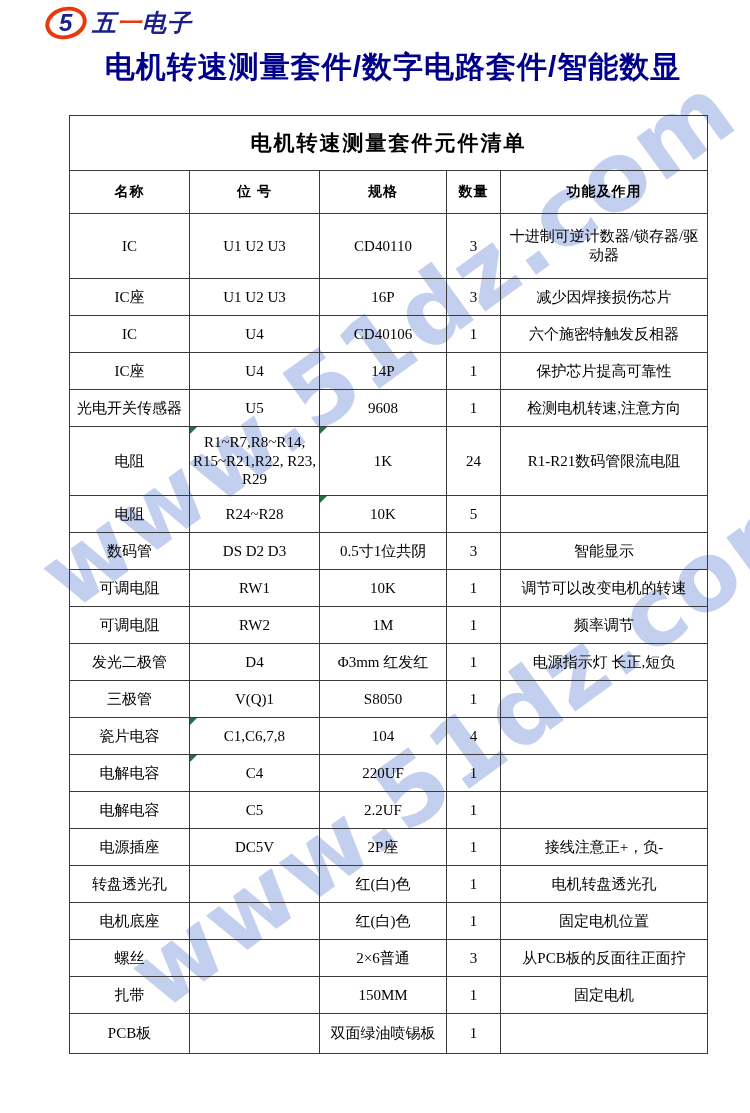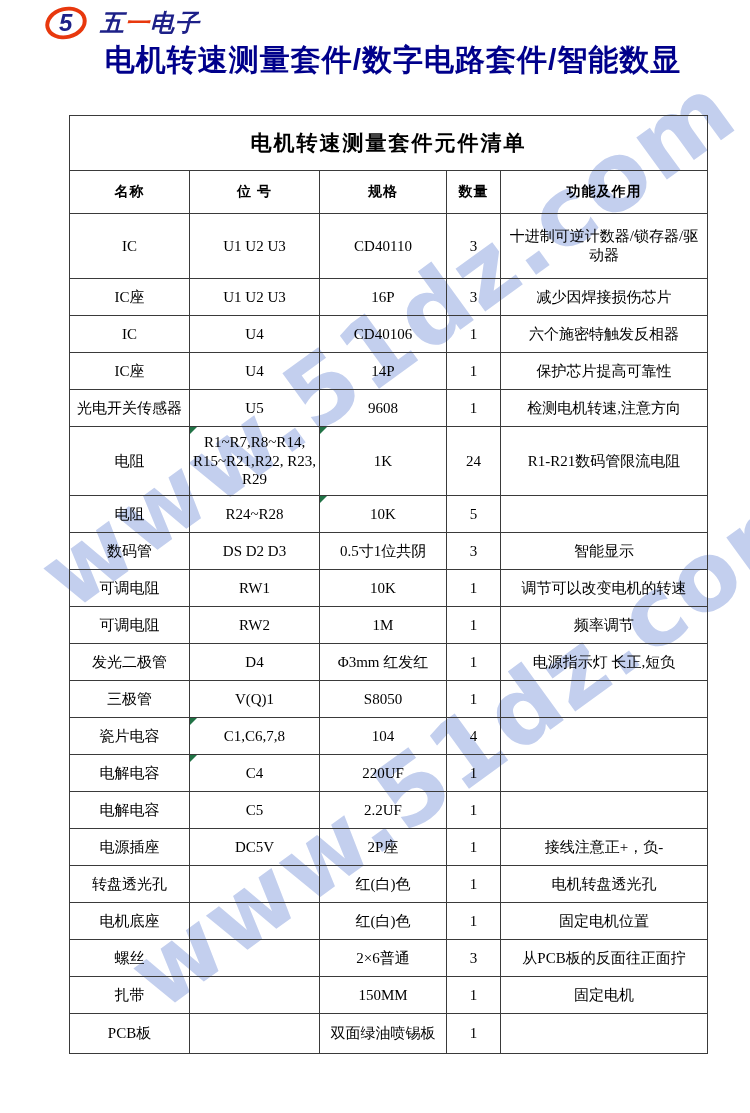--- a/index.html
+++ b/index.html
@@ -10,25 +10,25 @@
   html,body{width:750px;height:1113px;background:#fff;overflow:hidden;}
   body{position:relative;font-family:"Liberation Serif","DejaVu Serif",serif;color:#000;}
 
   
   .logo{position:absolute;left:45px;top:7px;display:flex;align-items:center;gap:5px;z-index:3;}
   .logo-mark{width:42px;height:32px;border:4px solid var(--logo-red);border-radius:50%;
     transform:rotate(-14deg);display:flex;align-items:center;justify-content:center;background:#fff;}
   .logo-mark span{font-family:"Liberation Sans","DejaVu Sans",sans-serif;font-style:italic;
     font-weight:bold;font-size:24px;color:var(--logo-blue);line-height:1;transform:rotate(14deg);}
   .logo-name{font-family:"Liberation Sans","DejaVu Sans",sans-serif;font-style:italic;
-    font-weight:bold;font-size:24px;color:var(--logo-blue);letter-spacing:1px;margin-left:8px;}
+    font-weight:bold;font-size:24px;color:var(--logo-blue);letter-spacing:1px;}
   .logo-name .red{color:var(--logo-red);}
 
   
-  .page-title{position:absolute;top:40px;left:0;width:100%;text-align:center;padding-left:36px;
+  .page-title{position:absolute;top:47px;left:0;width:100%;text-align:center;padding-left:36px;
     font-family:"Liberation Sans","DejaVu Sans",sans-serif;font-weight:bold;font-size:30px;
     color:var(--navy);letter-spacing:1px;z-index:3;}
 
   
   .wm{position:absolute;font-family:"DejaVu Sans","Liberation Sans",sans-serif;font-weight:bold;
     font-size:95px;color:var(--wm);white-space:nowrap;z-index:0;letter-spacing:2px;}
   .wm1{left:-15px;top:325px;width:700px;text-align:center;transform:rotate(-36deg);}
   .wm2{left:75px;top:725px;width:700px;text-align:center;transform:rotate(-36deg);}
 
   

